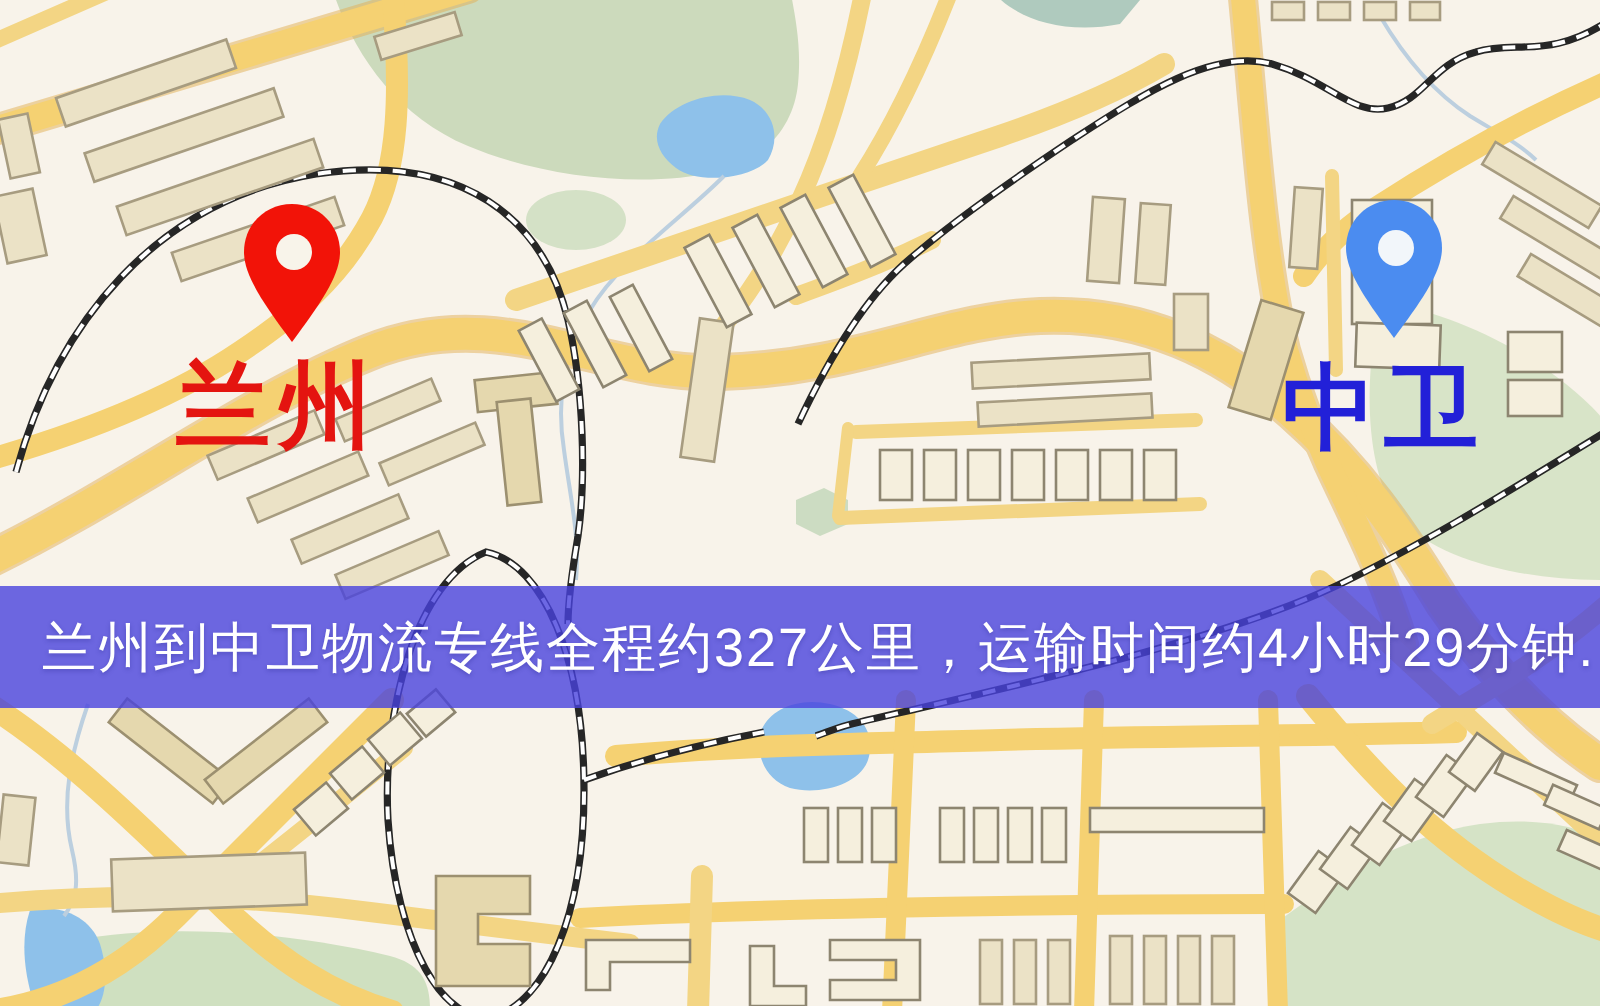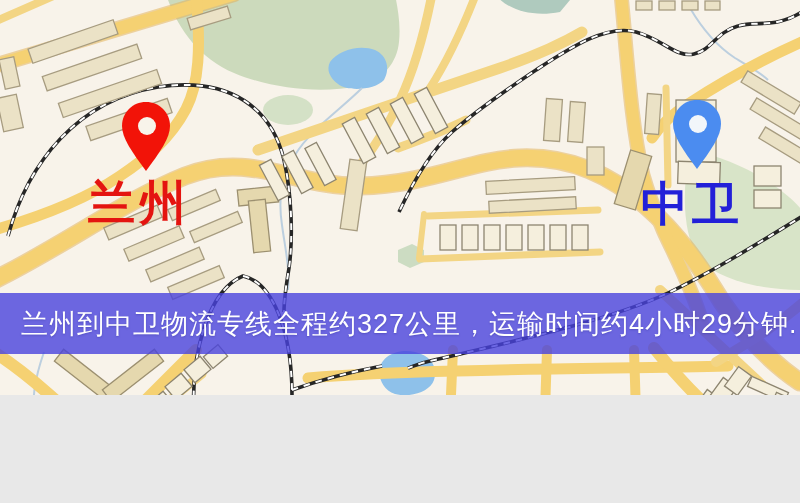--- a/index.html
+++ b/index.html
@@ -1,17 +1,17 @@
 <!DOCTYPE html>
 <html><head>
 <meta charset="utf-8">
 <style>
   html,body{margin:0;padding:0;background:#e8e8e8;}
   .map-container{
-    position:relative;width:800px;height:395px;overflow:hidden;
+    position:relative;width:800px;height:503px;overflow:hidden;
     font-family:"Liberation Sans",sans-serif;background:#737373;
   }
   .map-container svg{display:block;}
   .route-banner{
     position:absolute;left:0;top:293px;width:800px;height:61px;
     display:flex;align-items:center;box-sizing:border-box;padding-left:21px;
     font-size:27px;letter-spacing:1px;white-space:nowrap;
     text-shadow:0 1px 2px rgba(40,40,140,.35);
   }
   .city-label{font-size:47px;font-weight:bold;letter-spacing:4px;

